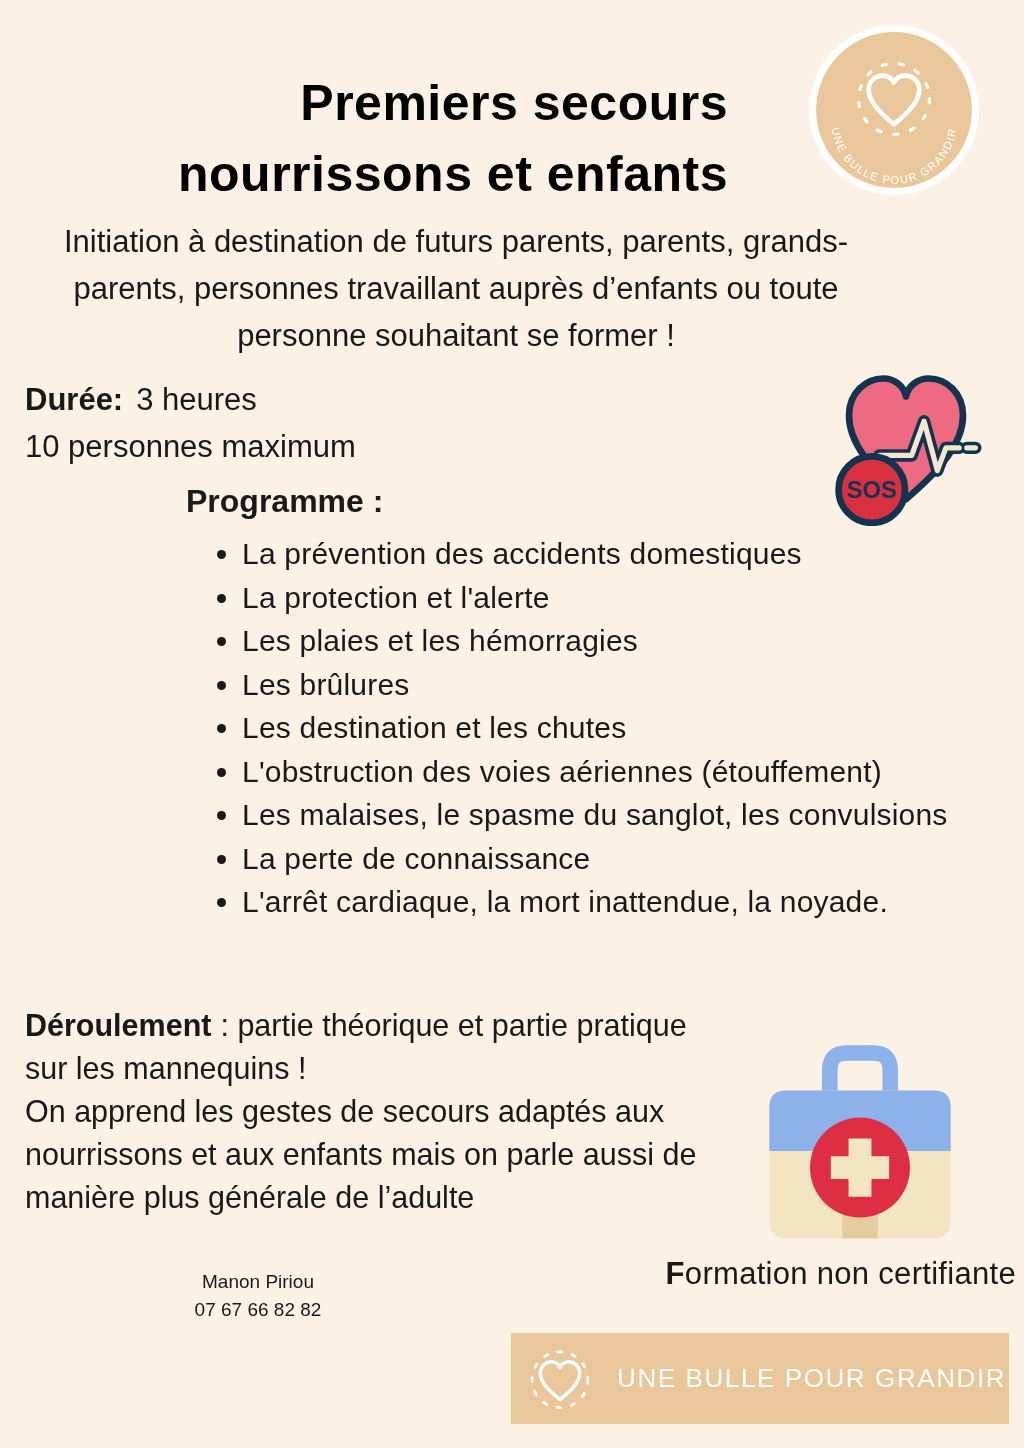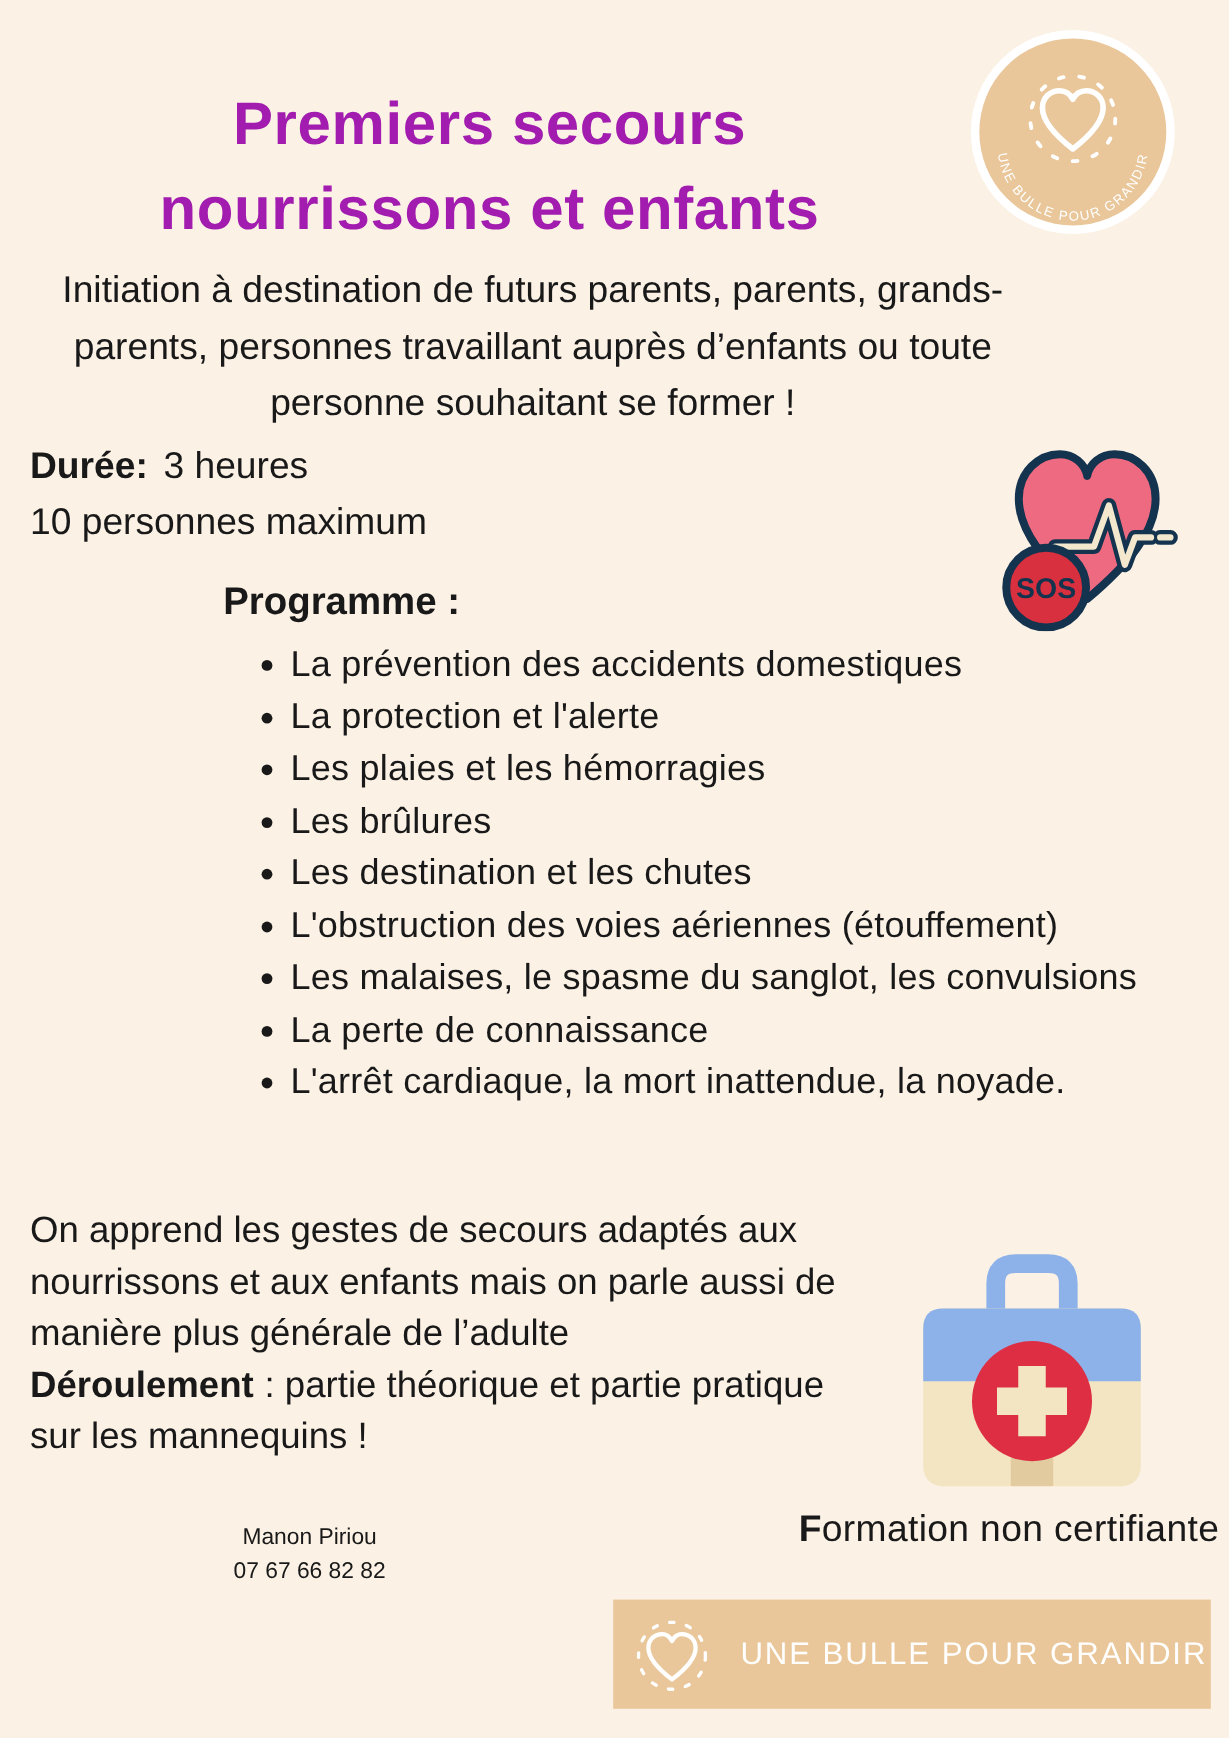--- a/index.html
+++ b/index.html
@@ -9,37 +9,37 @@
     position:relative;
     font-family:"Liberation Sans","DejaVu Sans",sans-serif;
     color:#191919;
     overflow:hidden;
   }
   .abs{position:absolute;}
   .b{font-weight:bold;}
 
   #page-title{
     left:88px;top:34px;width:640px;
-    text-align:center;
+    text-align:right;
     font-size:50px;font-weight:bold;
-    color:#a21caf;
+    color:#000000;
     line-height:1.42;
     letter-spacing:0.5px;
   }
   #top-logo{left:808px;top:24px;width:172px;height:172px;}
 
   #intro-text{
-    left:0;top:218px;width:888px;
+    left:12px;top:218px;width:888px;
     text-align:center;
     font-size:31px;line-height:47px;
     margin:0;
   }
 
   #duration-block{
-    left:25px;top:364px;
+    left:25px;top:376px;
     font-size:31px;line-height:47px;
   }
   #duration-block .gap{margin-left:13px;}
 
   #heart-sos-icon{left:830px;top:364px;width:152px;height:162px;}
 
   #programme-section{left:138px;top:482px;width:870px;margin-left:48px;}
   #programme-heading{
     margin:0;font-size:32px;font-weight:bold;line-height:1.2;
   }
@@ -130,22 +130,22 @@
       <li>Les brûlures</li>
       <li>Les destination et les chutes</li>
       <li>L'obstruction des voies aériennes (étouffement)</li>
       <li>Les malaises, le spasme du sanglot, les convulsions</li>
       <li>La perte de connaissance</li>
       <li>L'arrêt cardiaque, la mort inattendue, la noyade.</li>
     </ul>
   </section>
 
   <section id="deroulement-section" class="abs">
+    <p><span id="deroulement-label" class="b">Déroulement</span><span>: partie théorique et partie pratique sur les mannequins !</span></p>
     <p>On apprend les gestes de secours adaptés aux nourrissons et aux enfants mais on parle aussi de manière plus générale de l’adulte</p>
-    <p><span id="deroulement-label" class="b">Déroulement</span><span>: partie théorique et partie pratique sur les mannequins !</span></p>
   </section>
 
   <svg id="kit-icon" class="abs" viewBox="0 0 210 215">
     <path d="M76,62 V40 Q76,24 92,24 H118 Q134,24 134,40 V62" fill="none" stroke="#8cb2e9" stroke-width="15"></path>
     <rect x="18" y="60" width="174" height="142" rx="15" fill="#f3e5c2"></rect>
     <path d="M18,118 V76 Q18,60 34,60 H176 Q192,60 192,76 V118 Z" fill="#8cb2e9"></path>
     <rect x="88" y="170" width="34" height="32" fill="#e2cb9e"></rect>
     <circle cx="105" cy="134" r="48" fill="#dd2e44"></circle>
     <path d="M94,106 h22 v17 h17 v22 h-17 v17 h-22 v-17 h-17 v-22 h17 Z" fill="#f3e5c2"></path>
   </svg>

